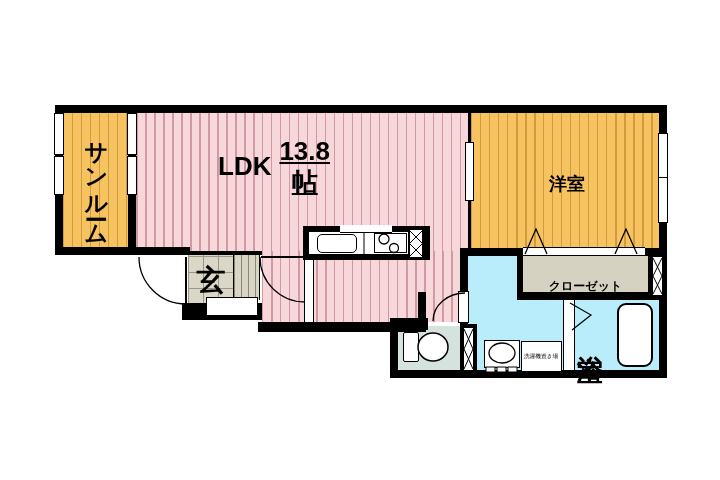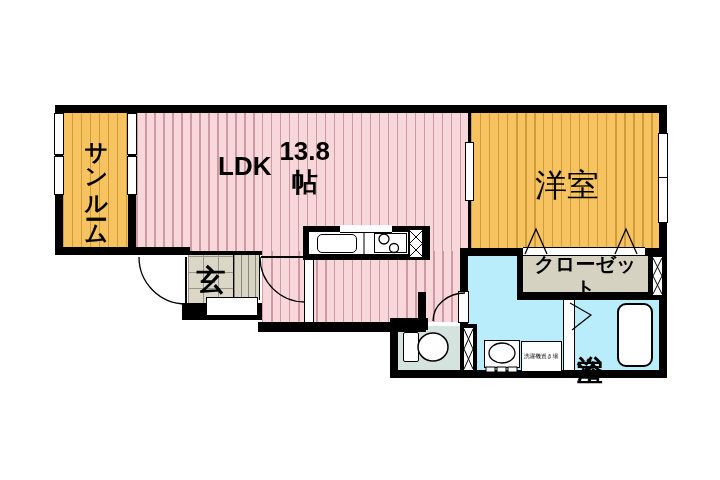--- a/index.html
+++ b/index.html
@@ -130,27 +130,27 @@
       <rect x="486" y="367" width="9" height="5"></rect>
       <rect x="497" y="367" width="9" height="5"></rect>
       <rect x="508" y="367" width="9" height="5"></rect>
     </g>
   </svg>
 
   <div class="lbl vtext" style="left:80px;top:115px;width:32px;height:130px;font-size:23px;">サンルーム</div>
 
   <div class="lbl" style="left:218px;top:138px;width:120px;height:58px;flex-direction:row;">
     <span style="font-size:26px;font-weight:600;">LDK</span>
-    <span style="font-size:26px;font-weight:600;">13.8帖</span>
+    <span style="font-size:26px;font-weight:600;text-decoration:underline;">13.8帖</span>
   </div>
 
   <div class="lbl" style="left:507px;top:147px;width:120px;height:60px;flex-direction:column;">
-    <span style="font-size:32px;font-weight:400;margin-top:16px;">洋室</span>
+    <span style="font-size:18px;font-weight:700;margin-top:16px;">洋室</span>
   </div>
 
-  <div class="lbl" style="left:528px;top:263px;width:115px;height:26px;font-size:20px;">クローゼット</div>
+  <div class="lbl" style="left:528px;top:273px;width:115px;height:26px;font-size:12px;">クローゼット</div>
 
 
   <div class="lbl vtext" style="left:574px;top:301px;width:32px;height:70px;font-size:26px;">浴室</div>
 
   <div class="lbl" style="left:194px;top:263px;width:34px;height:34px;font-size:29px;">玄</div>
 
 </div>
 
 </body></html>

